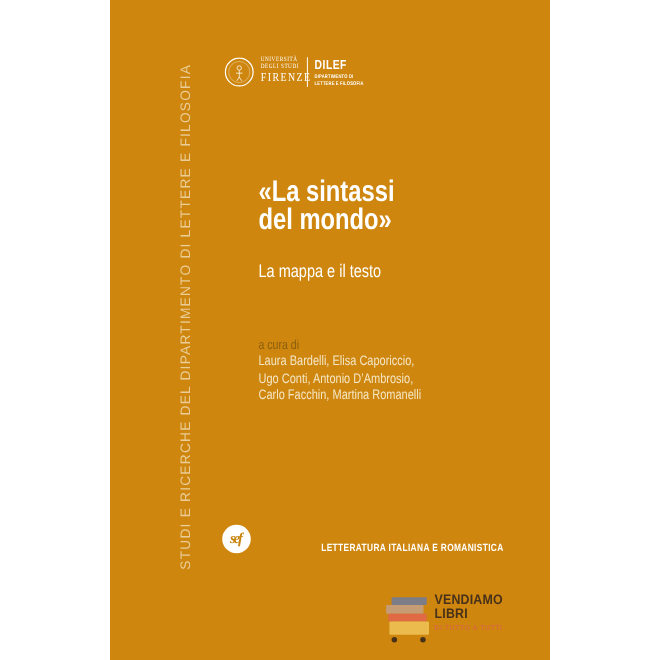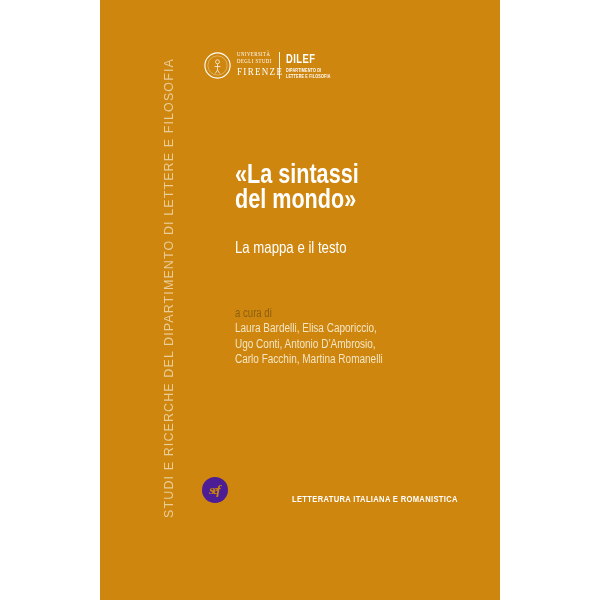--- a/index.html
+++ b/index.html
@@ -33,21 +33,21 @@
   .subtitle{position:absolute;left:135px;top:238px;color:#fff;font-size:16.5px;
             transform:scaleX(0.8);transform-origin:0 0;}
 
   
   .curators{position:absolute;left:135px;top:306px;line-height:15.3px;
             transform:scaleX(0.8);transform-origin:0 0;}
   .curators .intro{font-size:12px;color:#8A5F10;}
   .curators .names{font-size:12.5px;color:#F4E6C4;}
 
   
-  .sef{position:absolute;left:102px;top:477px;width:26px;height:26px;background:#4c1d95;border-radius:50%;
+  .sef{position:absolute;left:102px;top:477px;width:26px;height:26px;background:#ffffff;border-radius:50%;
        display:flex;align-items:center;justify-content:center;}
   .sef span{font-family:"Liberation Serif",serif;font-style:italic;font-weight:700;
             font-size:13.5px;color:#C9860F;letter-spacing:-2px;margin-left:-2px;}
 
   
   .collection{position:absolute;left:192px;top:493px;color:#fff;font-size:9.5px;font-weight:700;
               letter-spacing:0.4px;transform:scaleX(0.8);transform-origin:0 0;white-space:nowrap;}
 
   
   .bookseller{position:absolute;left:248px;top:538px;width:130px;height:50px;}
@@ -108,15 +108,30 @@
       <div class="names">Ugo Conti, Antonio D’Ambrosio,</div>
       <div class="names">Carlo Facchin, Martina Romanelli</div>
     </div>
 
     <div class="sef">
       <span>sef</span>
     </div>
 
     <div class="collection">LETTERATURA ITALIANA E ROMANISTICA</div>
 
+    <div class="bookseller">
+      <div class="cart">
+        <div class="stripe gray"></div>
+        <div class="stripe tan"></div>
+        <div class="stripe red"></div>
+        <div class="stripe yellow"></div>
+        <div class="wheel left"></div>
+        <div class="wheel right"></div>
+      </div>
+      <div class="bookseller-text">
+        <div class="name">VENDIAMO</div>
+        <div class="name">LIBRI</div>
+        <div class="tagline">DI TUTTO A TUTTI</div>
+      </div>
+    </div>
 
   </div>
 </div>
 
 </body></html>

